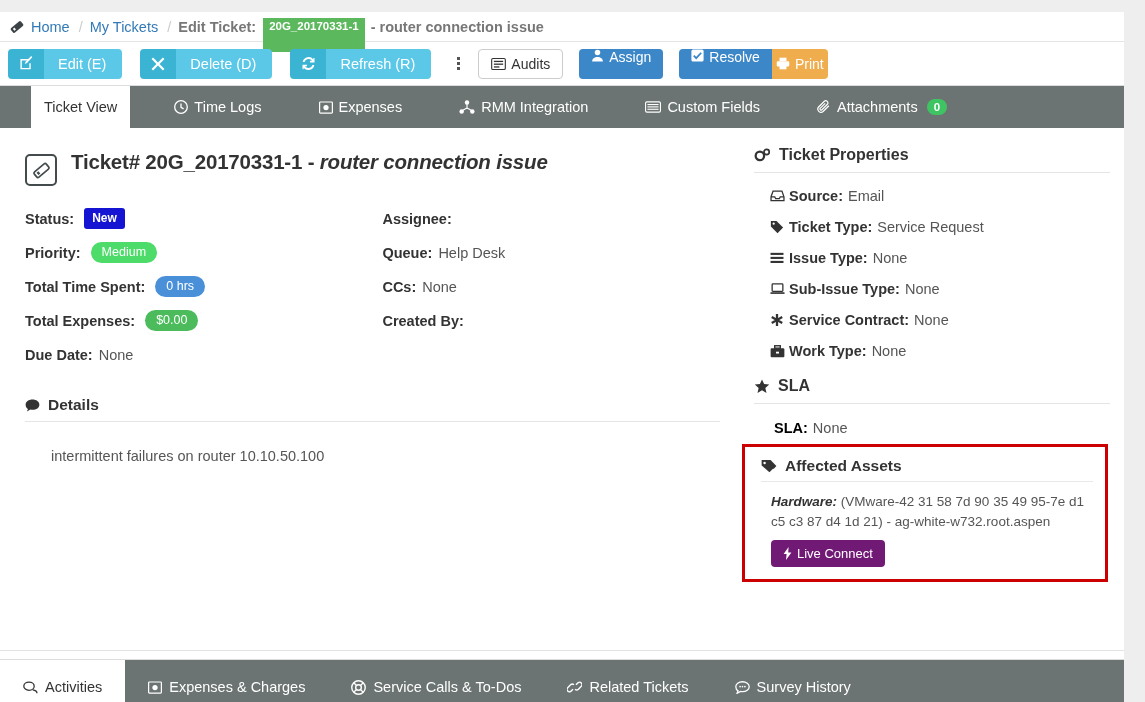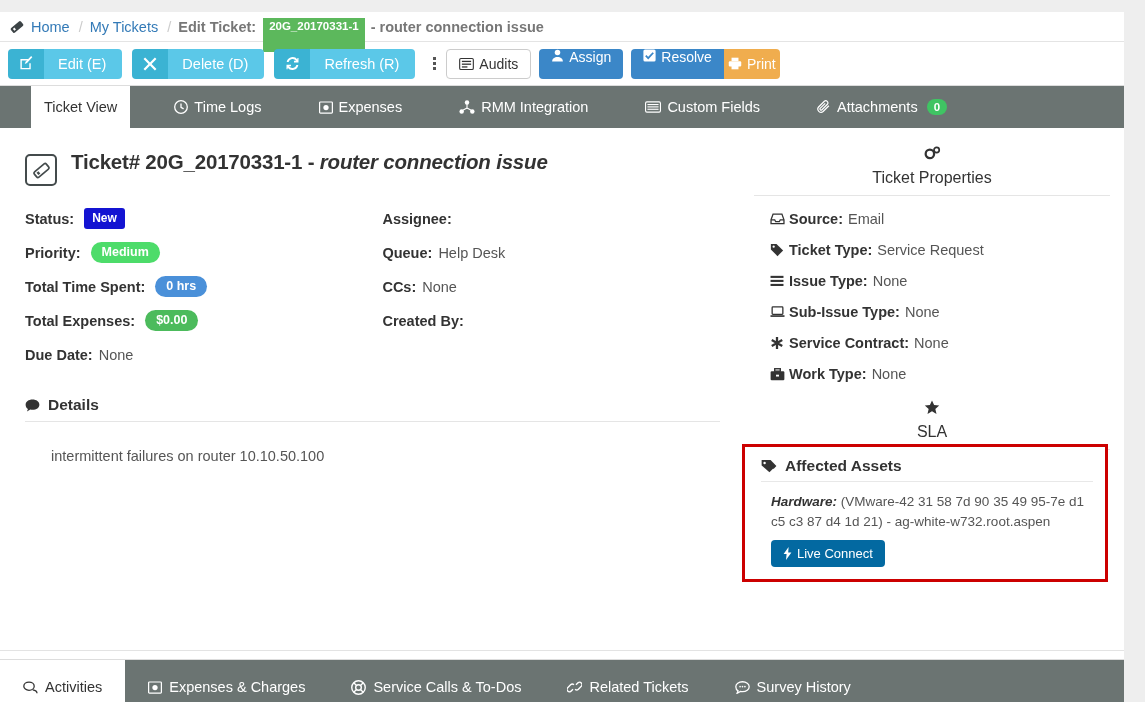--- a/index.html
+++ b/index.html
@@ -44,21 +44,21 @@
   }
   .bc-tail { color: #777777; font-weight: bold; }
 
   
   .toolbar {
     height: 44px;
     display: flex; align-items: center;
     padding-left: 8px;
     background: #ffffff;
     border-bottom: 1px solid #dddddd;
-    gap: 0;
+    gap: 8px;
   }
   .split-btn {
     display: flex; align-items: stretch;
     height: 30px; margin-right: 10px;
     border-radius: 4px; overflow: hidden;
     cursor: pointer;
   }
   .split-btn .ico {
     background: #3bb3d3;
     color: #ffffff;
@@ -151,40 +151,40 @@
   .frow { display: flex; align-items: center; margin-bottom: 13px; min-height: 21px; }
   .flabel { font-size: 14.5px; font-weight: bold; color: #333333; }
   .fvalue { font-size: 14.5px; color: #555555; margin-left: 6px; }
 
   .badge-new {
     background: #1414d2; color: #ffffff;
     font-size: 12px; font-weight: bold;
     padding: 3px 8px 4px; border-radius: 3px; margin-left: 10px;
   }
   .badge-pill {
-    color: #ffffff; font-size: 12.5px; font-weight: bold;
+    color: #ffffff; font-size: 12.5px; font-weight: normal;
     padding: 3px 11px 4px; border-radius: 11px; margin-left: 10px;
   }
   .pill-green-bright { background: #4ddc6a; }
   .pill-blue { background: #4a90d9; }
   .pill-green { background: #4cbb5c; }
 
   .sect-head {
     display: flex; align-items: center; gap: 8px;
     font-size: 15.5px; font-weight: bold; color: #333333;
     padding-bottom: 7px; border-bottom: 1px solid #e5e5e5;
     margin-top: 18px;
   }
   .details-body { font-size: 14.5px; color: #555555; padding: 26px 0 0 26px; }
 
   
   .rsect-head {
     display: flex; align-items: center; gap: 8px;
-    font-size: 16px; font-weight: normal; color: #333333;
-    padding-bottom: 8px; border-bottom: 1px solid #e5e5e5; flex-direction: column;
+    font-size: 16px; font-weight: bold; color: #333333;
+    padding-bottom: 8px; border-bottom: 1px solid #e5e5e5;
   }
   .rrow {
     display: flex; align-items: center;
     font-size: 14.5px; margin: 15px 0 0 16px;
   }
   .rrow .rico { width: 19px; color: #333333; font-size: 13px; }
   .rrow b { color: #333333; font-weight: bold; }
   .rrow span.val { color: #555555; margin-left: 5px; }
   .sla-row { display: flex; font-size: 14.5px; margin: 16px 0 0 20px; }
 
@@ -200,21 +200,21 @@
     font-size: 15.5px; font-weight: bold; color: #333333;
     padding-bottom: 6px; border-bottom: 1px solid #e8e8e8;
   }
   .asset-line {
     font-size: 13.5px; color: #555555; line-height: 20px;
     margin: 10px 0 0 10px;
   }
   .asset-line b { font-style: italic; font-weight: bold; color: #333333; }
   .live-connect {
     display: inline-flex; align-items: center; gap: 5px;
-    background: #0369a1; color: #ffffff;
+    background: #701a75; color: #ffffff;
     font-size: 13px; border-radius: 4px;
     padding: 6px 12px; margin: 8px 0 0 10px; cursor: pointer;
   }
 
   
   .bottombar {
     position: absolute; left: 0; bottom: 0;
     width: 1124px; height: 55px;
     background: #6b7472;
     display: flex; align-items: stretch;

